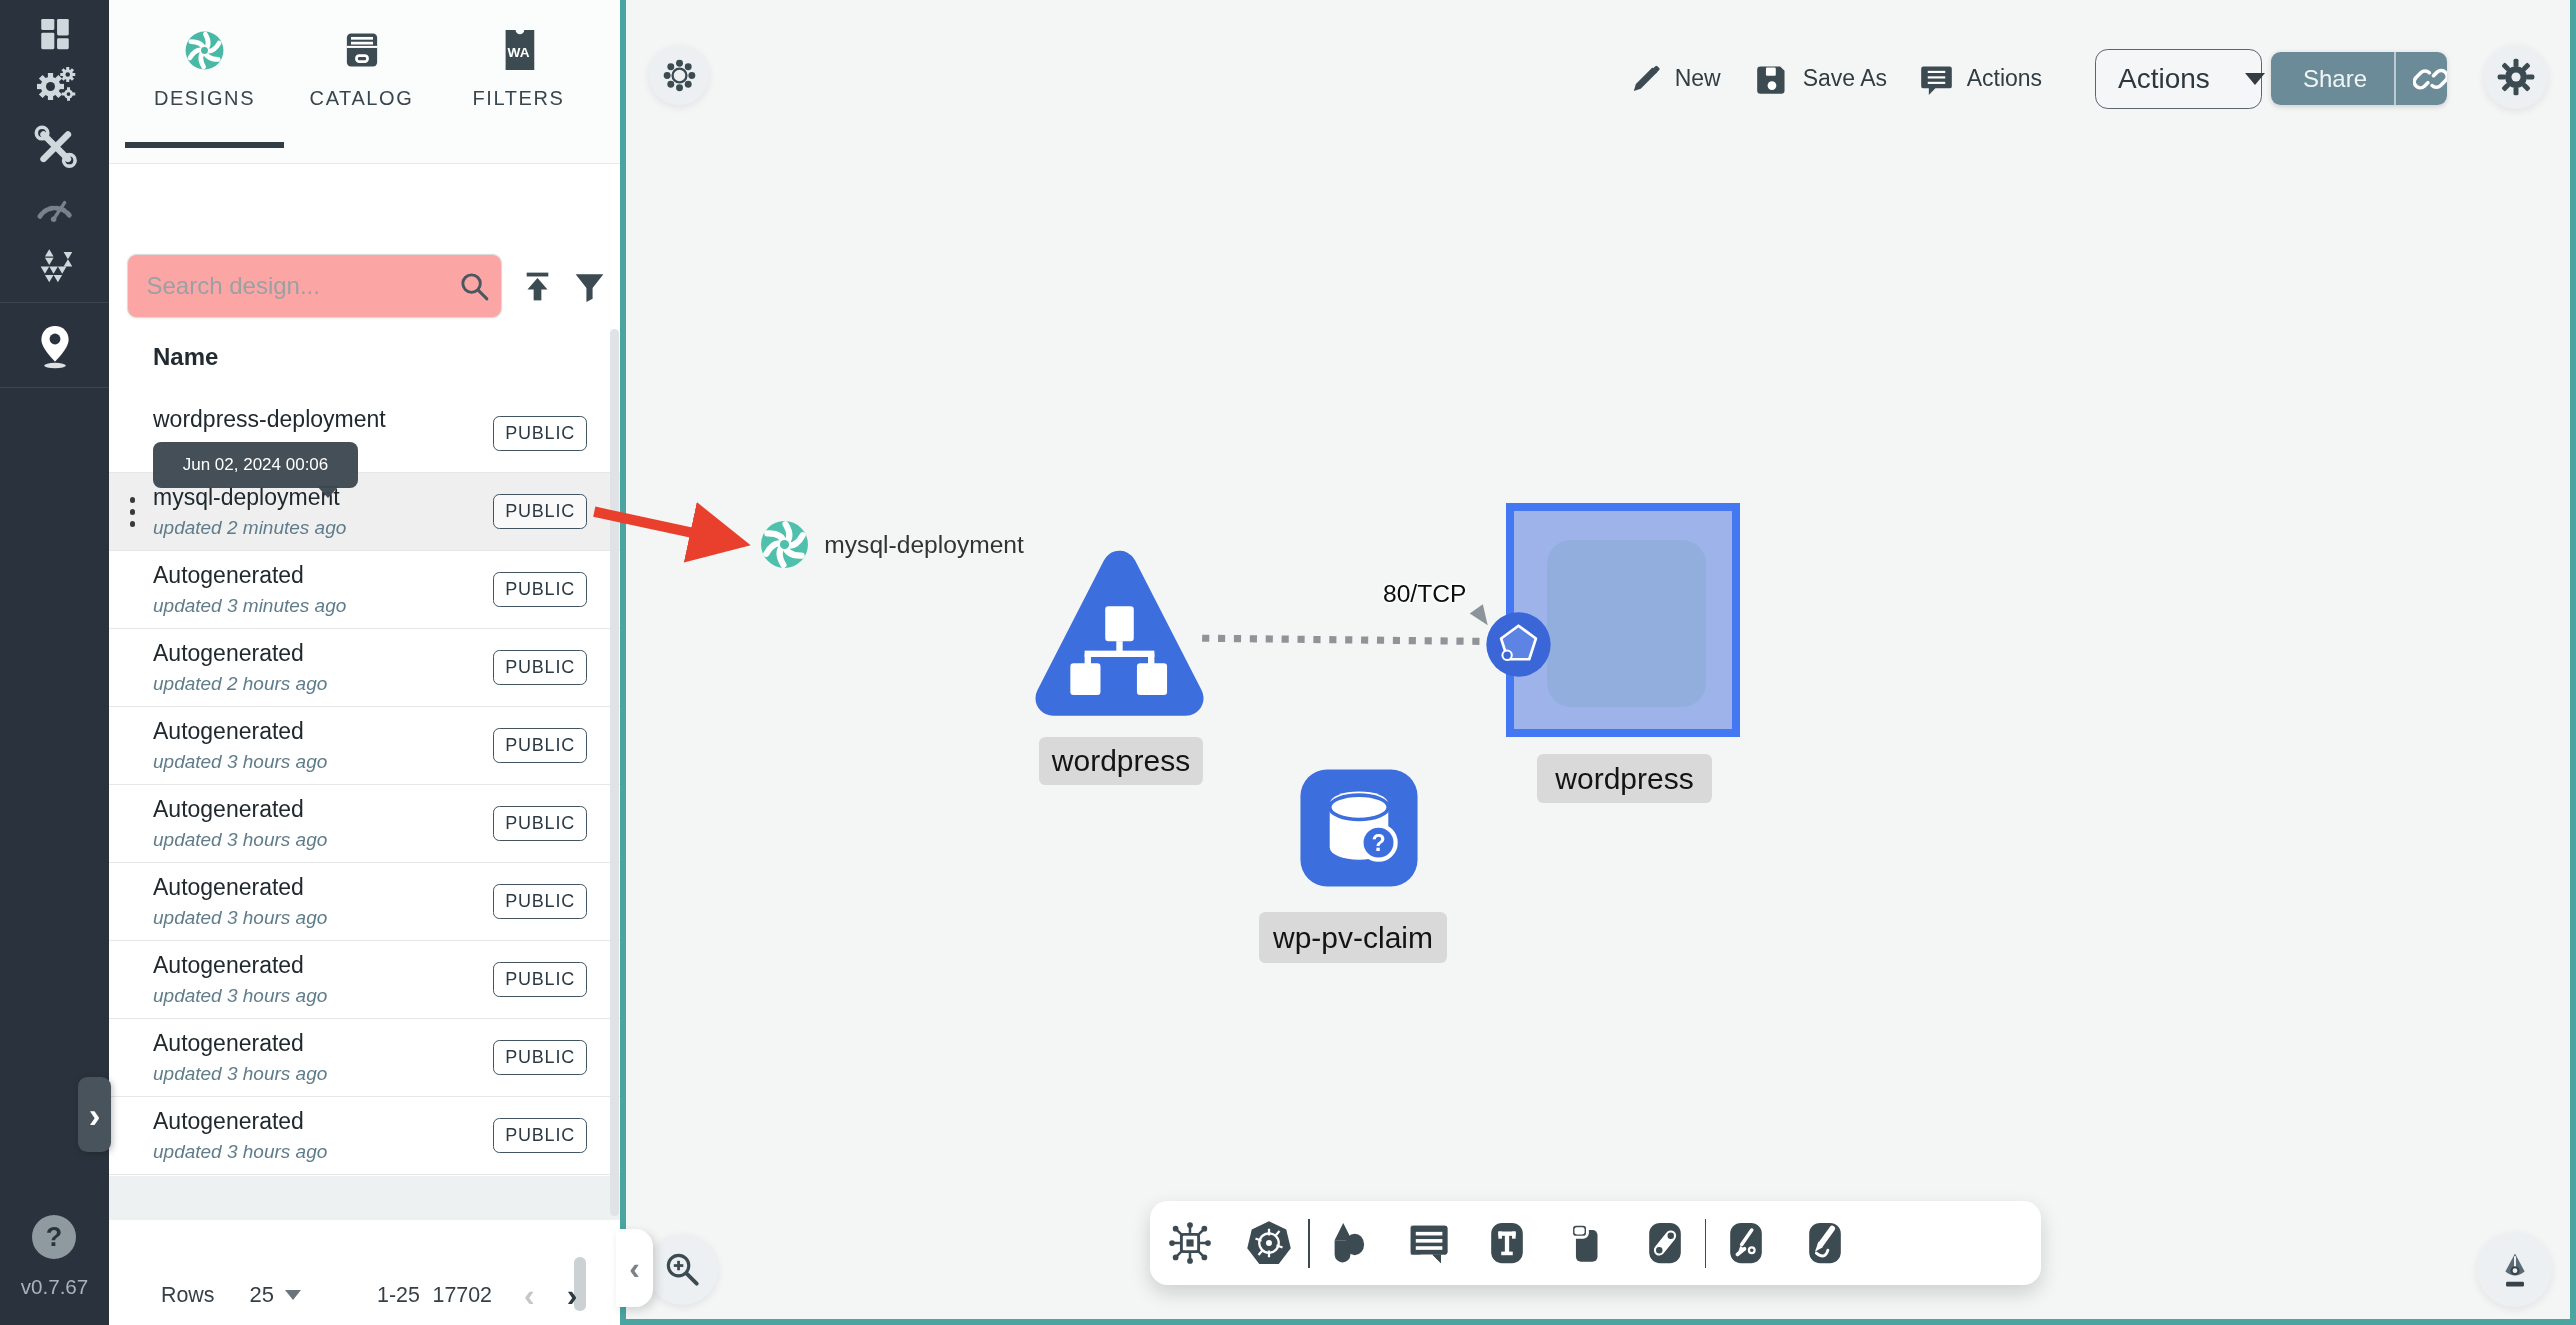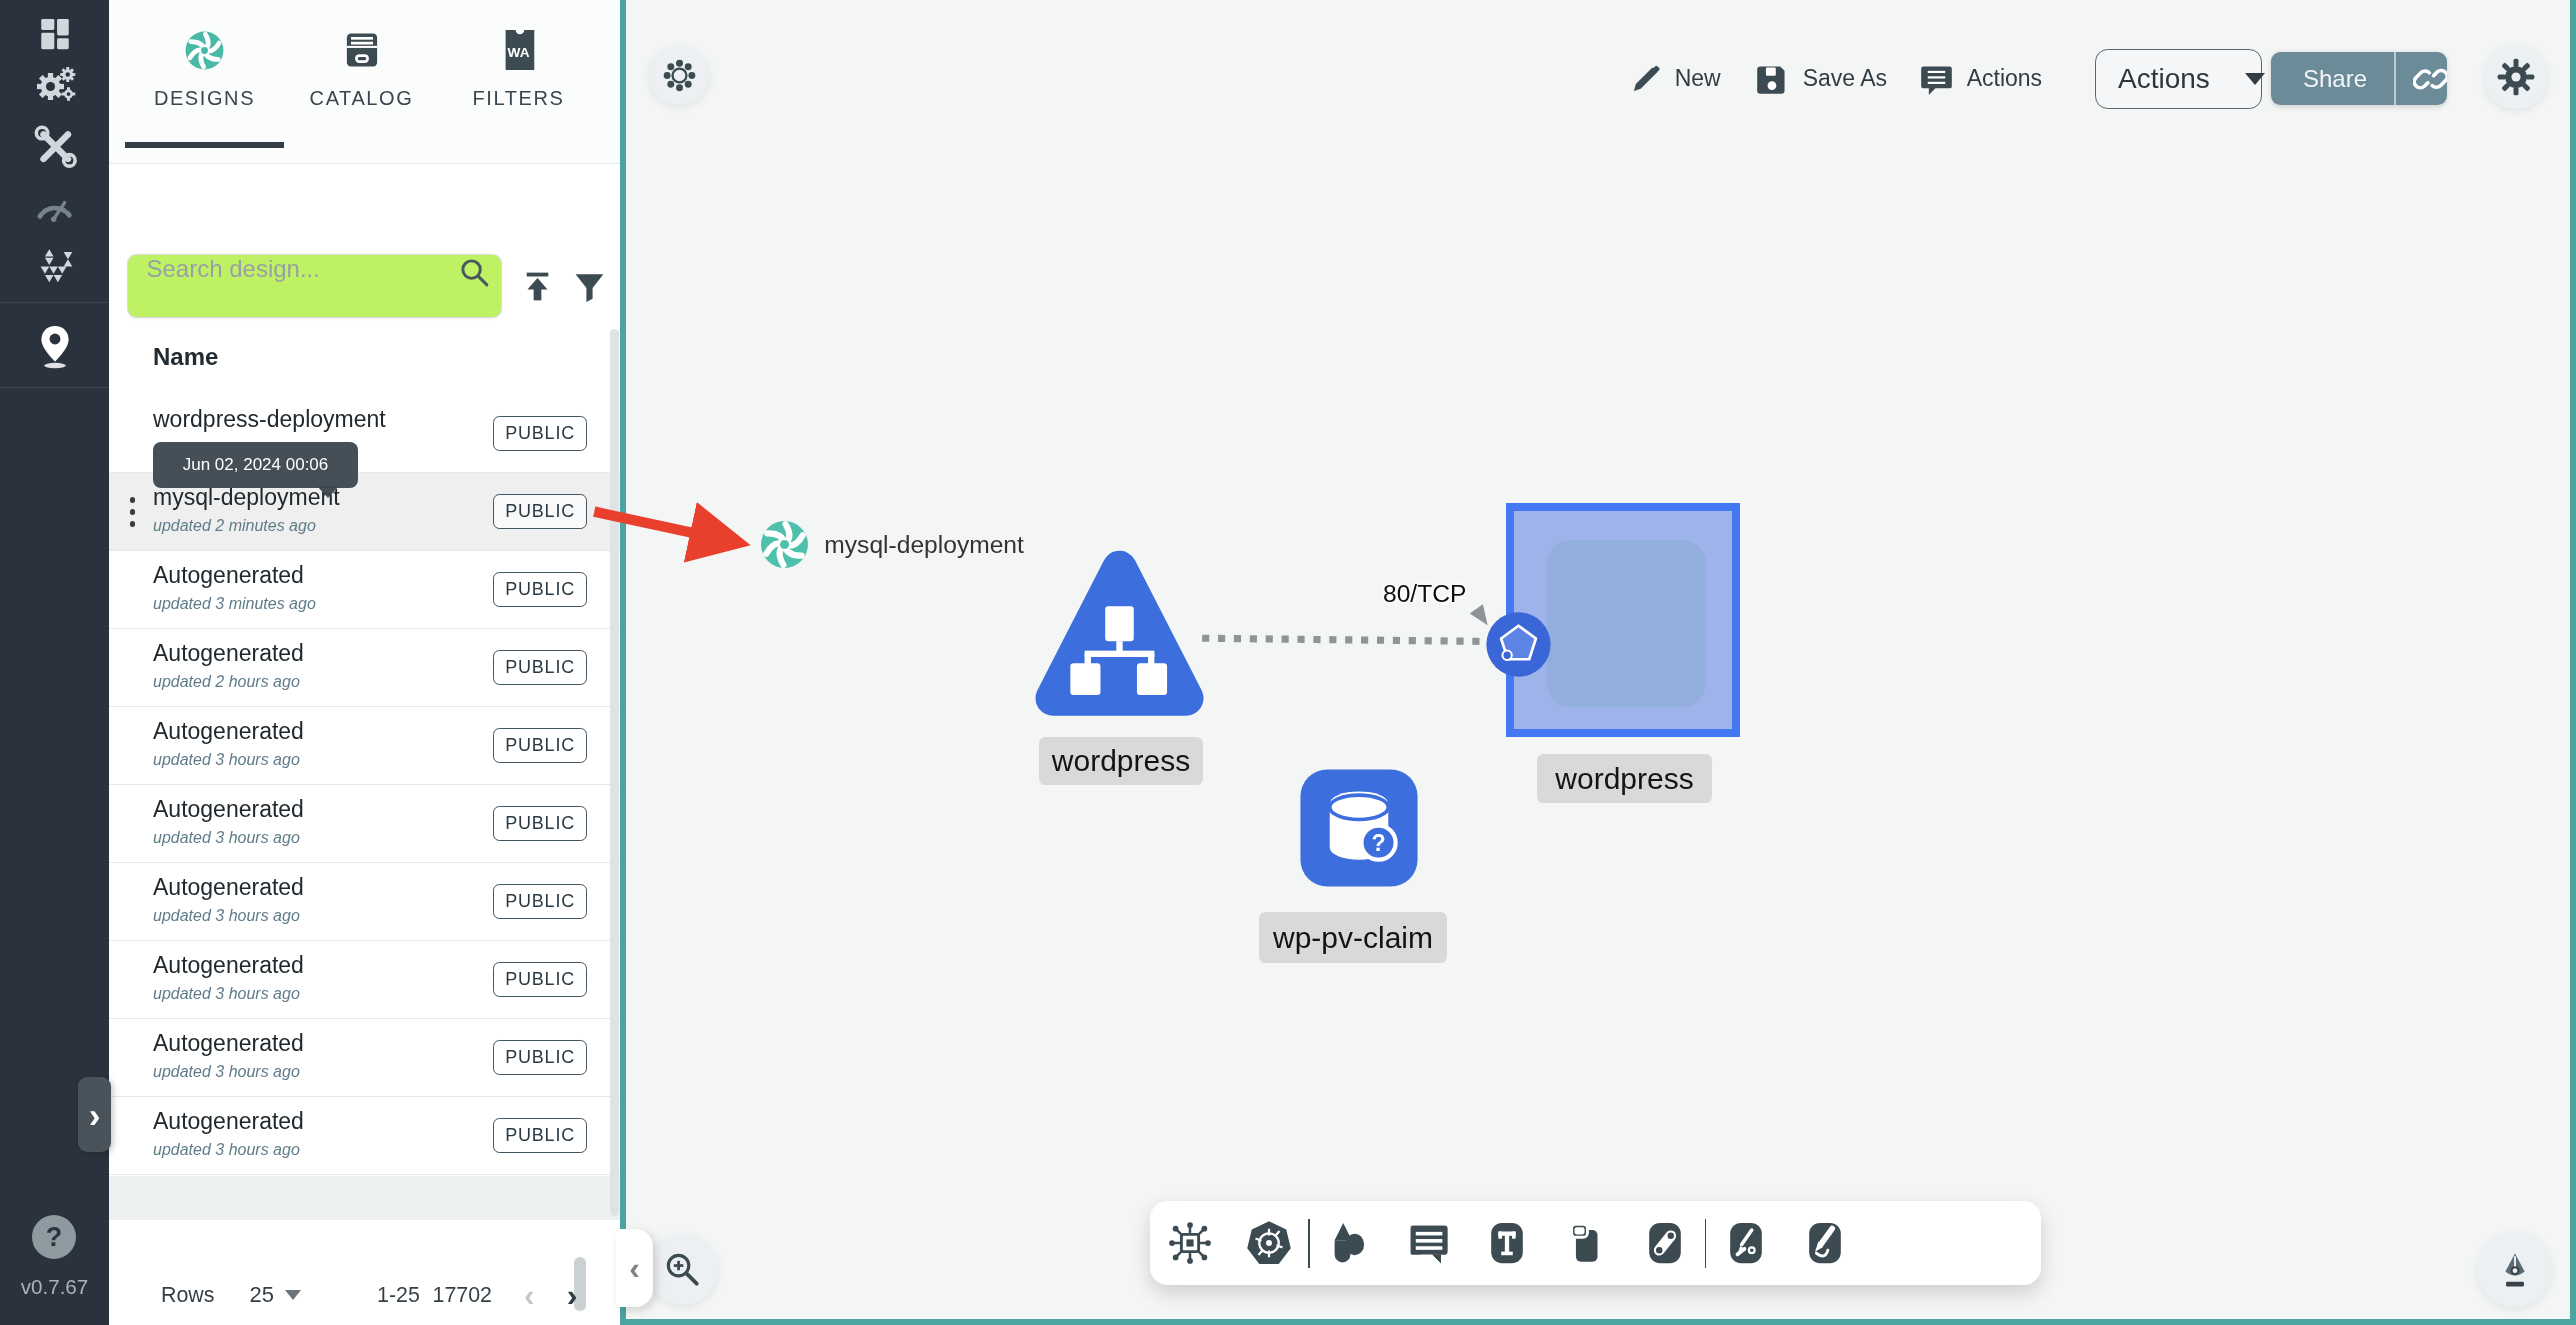--- a/index.html
+++ b/index.html
@@ -26,34 +26,34 @@
   #tabs { left:0; top:0; width:511px; height:164px; background:#fbfcfc; border-bottom:0.8px solid #e7eaea; }
   .tab { top:24px; width:143px; text-align:center; cursor:pointer; }
   .tab .tab-icon { height:52px; display:flex; align-items:center; justify-content:center; }
   .tab .tab-label { margin-top:11px; font-size:20px; letter-spacing:1.6px; color:#3a464e; }
   .tab-underline { left:-8px; top:118px; width:159px; height:5.6px; background:#323d45; position:absolute; }
 
   #panel-title-bar { left:0; top:177px; width:511px; height:58px; background:#e9edf0;
     display:flex; align-items:center; justify-content:center; color:#5e7987; font-size:24px; letter-spacing:0.8px; }
 
   #search-box { left:17.5px; top:254px; width:375px; height:64px; border:1.6px solid #dcdcdc; border-radius:9.5px;
-    background:#bef264; box-shadow:0 0.8px 2.4px rgba(0,0,0,.06); display:flex; align-items:flex-start; }
+    background:#fca5a5; box-shadow:0 0.8px 2.4px rgba(0,0,0,.06); display:flex; align-items:center; }
   #search-input { border:none; outline:none; flex:1; font-size:24px; color:#444; padding-left:19px;
     font-family:"Liberation Sans", sans-serif; background:transparent; }
   #search-input::placeholder { color:#9aa0a3; }
   .search-mag { margin-right:14.3px; }
   .side-icon-btn { top:267px; width:38px; height:38px; display:flex; align-items:center; justify-content:center; cursor:pointer; }
 
   #name-header { left:44px; top:343px; font-size:24px; font-weight:bold; color:#222b31; }
 
   #rows-wrap { left:0; top:395px; width:511px; }
   .design-row { position:relative; height:78px; border-bottom:0.8px solid #e7e7e7; background:#fff; }
   .design-row.selected { background:#efefef; }
   .row-name { position:absolute; left:44px; top:11px; font-size:23px; color:#20292e; }
-  .row-updated { position:absolute; left:44px; top:44px; font-size:16px; font-style:italic; color:#5f7c8a; }
+  .row-updated { position:absolute; left:44px; top:44px; font-size:19px; font-style:italic; color:#5f7c8a; }
   .row-badge { position:absolute; right:33px; top:20.6px; border:1.6px solid #42545f; border-radius:6.4px;
     font-size:18px; color:#2b3a44; padding:6.4px 11px; letter-spacing:0.8px; background:rgba(255,255,255,.6); }
   .kebab { position:absolute; left:20.6px; top:24px; display:none; flex-direction:column; gap:6.4px; }
   .design-row.selected .kebab { display:flex; }
   .kebab span { width:5.6px; height:5.6px; border-radius:50%; background:#3a3a3a; }
   #list-end-strip { left:0; top:1176px; width:511px; height:44px; background:#eef1f2; }
 
   #scroll-track { left:501px; top:329px; width:8.7px; height:887px; background:#dfe3e5; border-radius:4.8px; }
   #scroll-thumb2 { left:465px; top:1257px; width:12px; height:54px; background:#ccd1d4; border-radius:5.6px; }
 

